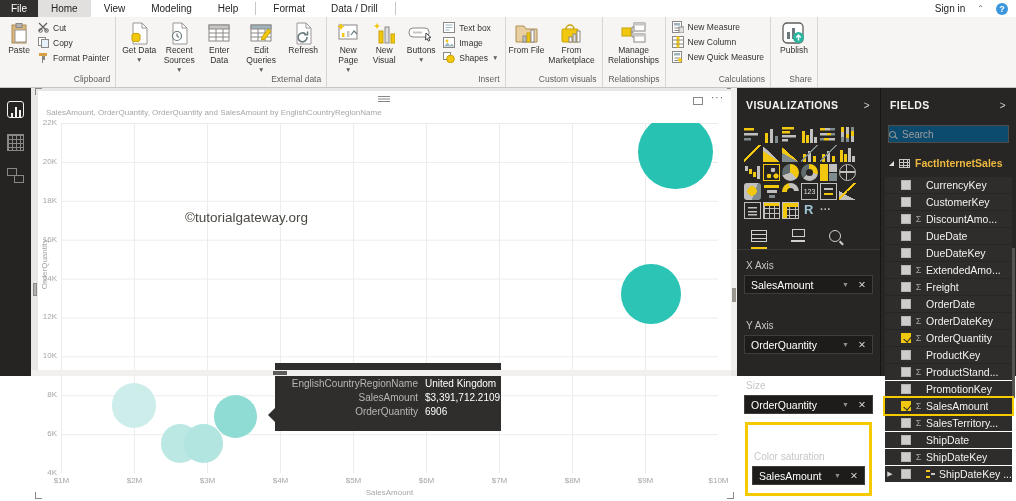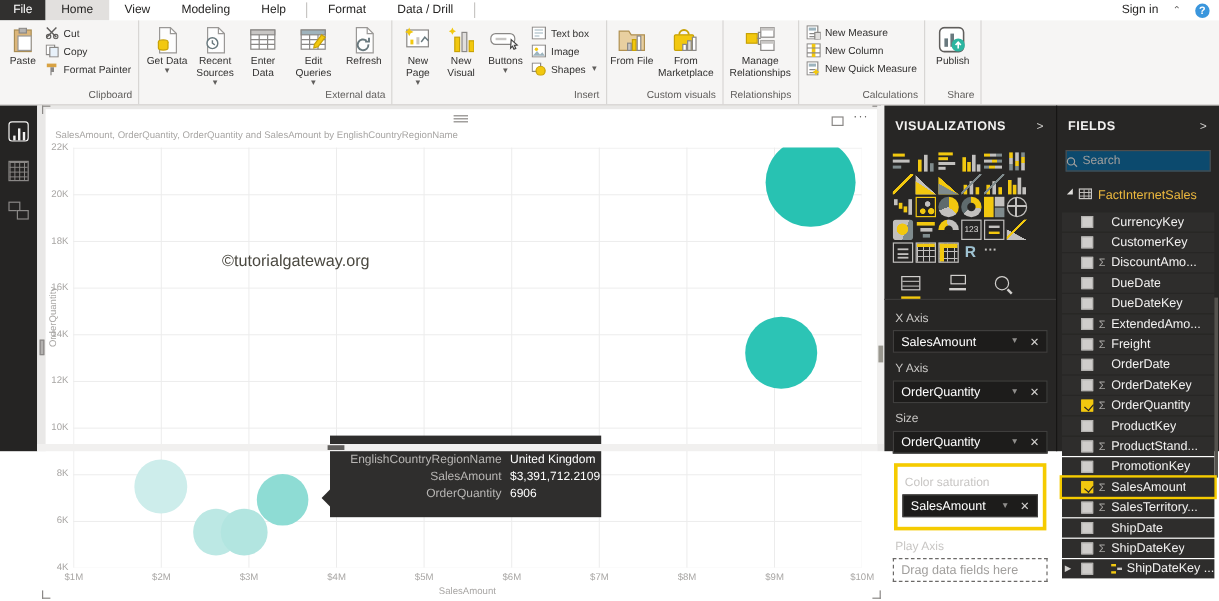--- a/index.html
+++ b/index.html
@@ -115,33 +115,33 @@
 .vtab{padding-bottom:5px;border-bottom:2px solid transparent}
 .vtab.active{border-bottom-color:#f2c80f}
 .t-fields{width:16px;height:12px;border:1px solid #d2d0ce;background:linear-gradient(#d2d0ce 1px,transparent 1px) 0 3px/100% 4px}
 .t-format{width:14px;height:13px;position:relative;border-bottom:2px solid #d2d0ce}
 .t-format::before{content:"";position:absolute;left:1px;top:0;width:11px;height:6px;border:1.2px solid #d2d0ce}
 .t-analytics{width:12px;height:12px;border:1.4px solid #d2d0ce;border-radius:50%;position:relative}
 .t-analytics::after{content:"";position:absolute;right:-4px;bottom:-3px;width:5px;height:1.6px;background:#d2d0ce;transform:rotate(45deg)}
 
 .wsec{padding:0 7px}
 .wlabel{font-size:10px;color:#c8c6c4;margin:10px 0 4px 2px}
-.wsec > div + div .wlabel{margin-top:8px}
+.wsec > div + div .wlabel{margin-top:26px}
 .well{height:19px;background:#1d1c1b;border:1px solid #3f3e3d;display:flex;align-items:center;padding:0 6px;font-size:10.5px;color:#fff}
 .well .grow{flex:1}
 .well .wcaret{color:#908e8c;font-size:7px;margin-right:9px}
 .well .wx{color:#d2d0ce;font-size:9.5px}
 .hlbox{border:3px solid #f5cb00;margin:8px 1px 0;padding:0 4px 8px}
 .hlbox .wlabel{margin-top:5px}
 .playwell{height:20px;border:1px dashed #6b6967;display:flex;align-items:center;padding:0 6px;font-size:10.5px;color:#a19f9d}
 
 .search{margin:10px 7px 0;height:18px;border:1px solid #4e4d4c;background:#0c4a6e;display:flex;align-items:center;padding:0 0;font-size:10px;color:#a19f9d;gap:6px}
 .mag{width:7px;height:7px;border:1.3px solid #a19f9d;border-radius:50%;position:relative;flex:0 0 auto}
 .mag::after{content:"";position:absolute;right:-3px;bottom:-2px;width:4px;height:1.3px;background:#a19f9d;transform:rotate(45deg)}
-.table-row{display:flex;gap:5px;padding:14px 6px 6px 8px;font-size:10.5px;color:#ecb83e;font-weight:normal}
+.table-row{display:flex;align-items:center;gap:5px;padding:14px 6px 6px 8px;font-size:10.5px;color:#ecb83e;font-weight:bold}
 .exp-tri{width:0;height:0;border-left:5px solid transparent;border-bottom:5px solid #e1dfdd}
 .tbl-ic{width:11px;height:9px;border:1px solid #c8c6c4;background:linear-gradient(#c8c6c4 1px,transparent 1px) 0 2px/100% 3px,linear-gradient(90deg,#c8c6c4 1px,transparent 1px) 3px 0/4px 100%}
 .flist{margin-top:2px}
 .frow{height:16px;margin:0 4px 1px;background:#2e2d2c;display:flex;align-items:center;font-size:10.5px;color:#f3f2f1;position:relative}
 .frow.hl{box-shadow:0 0 0 2px #f5cb00;z-index:2}
 .fexp{width:10px;text-align:center;font-size:7px;color:#d2d0ce;visibility:hidden;flex:0 0 auto}
 .fexp.show{visibility:visible}
 .fcheck{width:10px;height:10px;border:1px solid #b5b3b1;background:#cfcdcb;margin-left:6px;flex:0 0 auto;position:relative}
 .fcheck.checked{background:#f2c80f;border-color:#f2c80f}
 .fcheck.checked::after{content:"";position:absolute;left:2.5px;top:0.5px;width:4px;height:6px;border:solid #252423;border-width:0 1.6px 1.6px 0;transform:rotate(40deg)}

